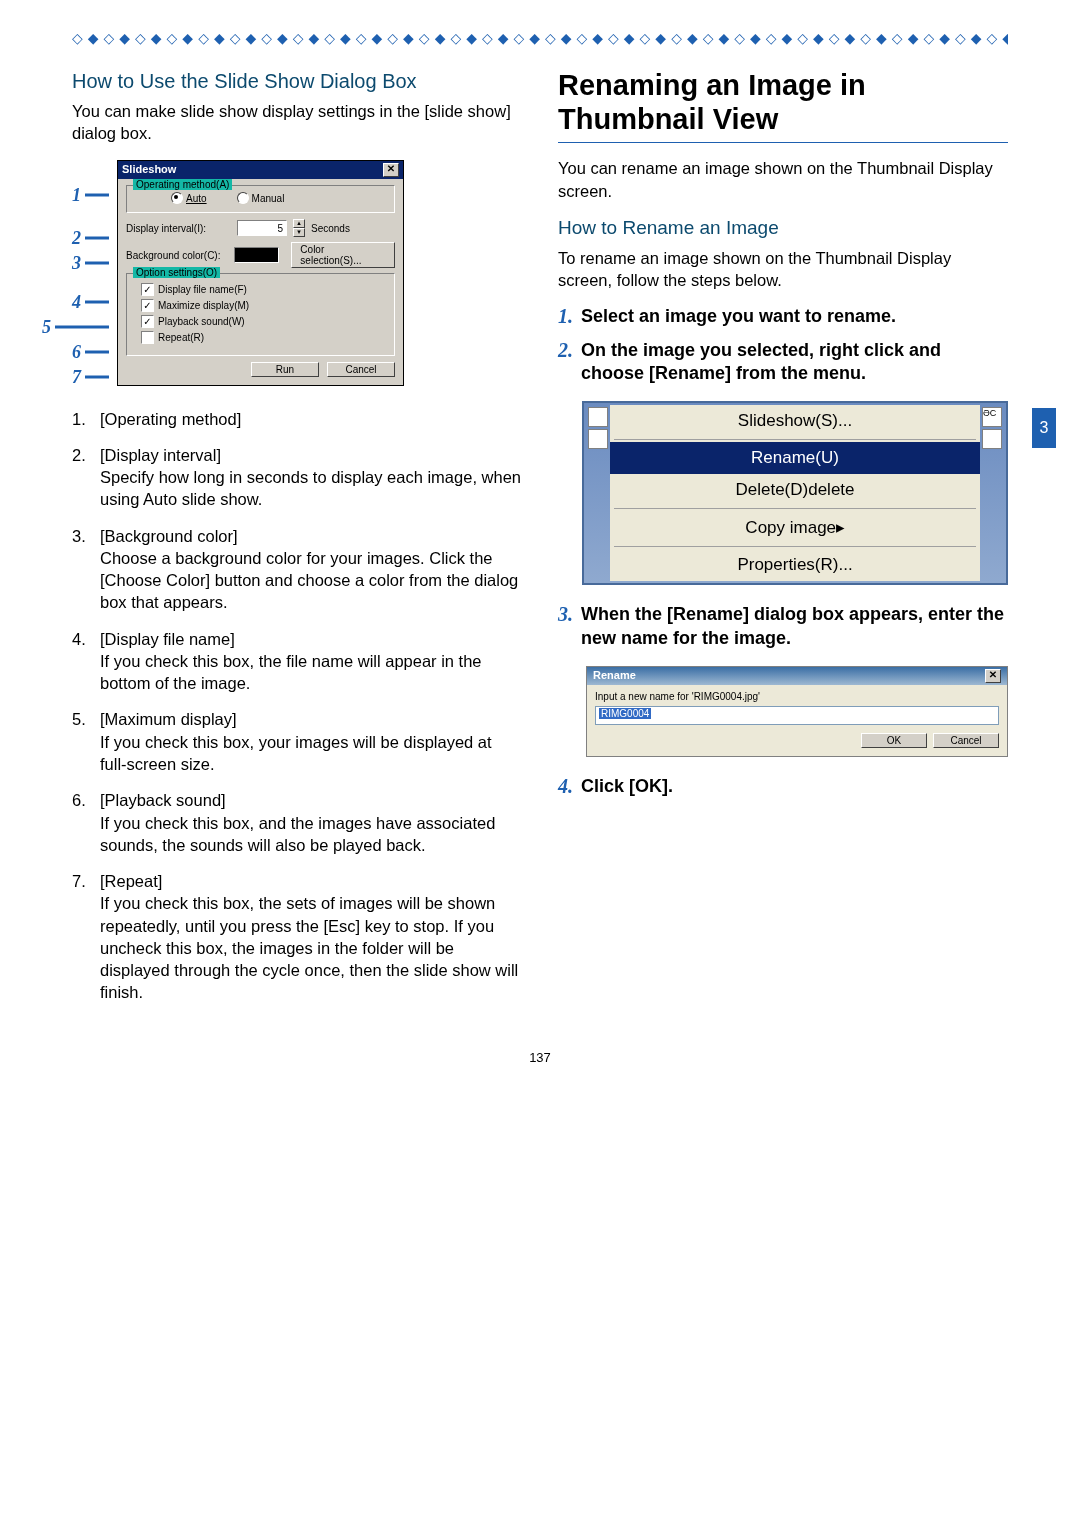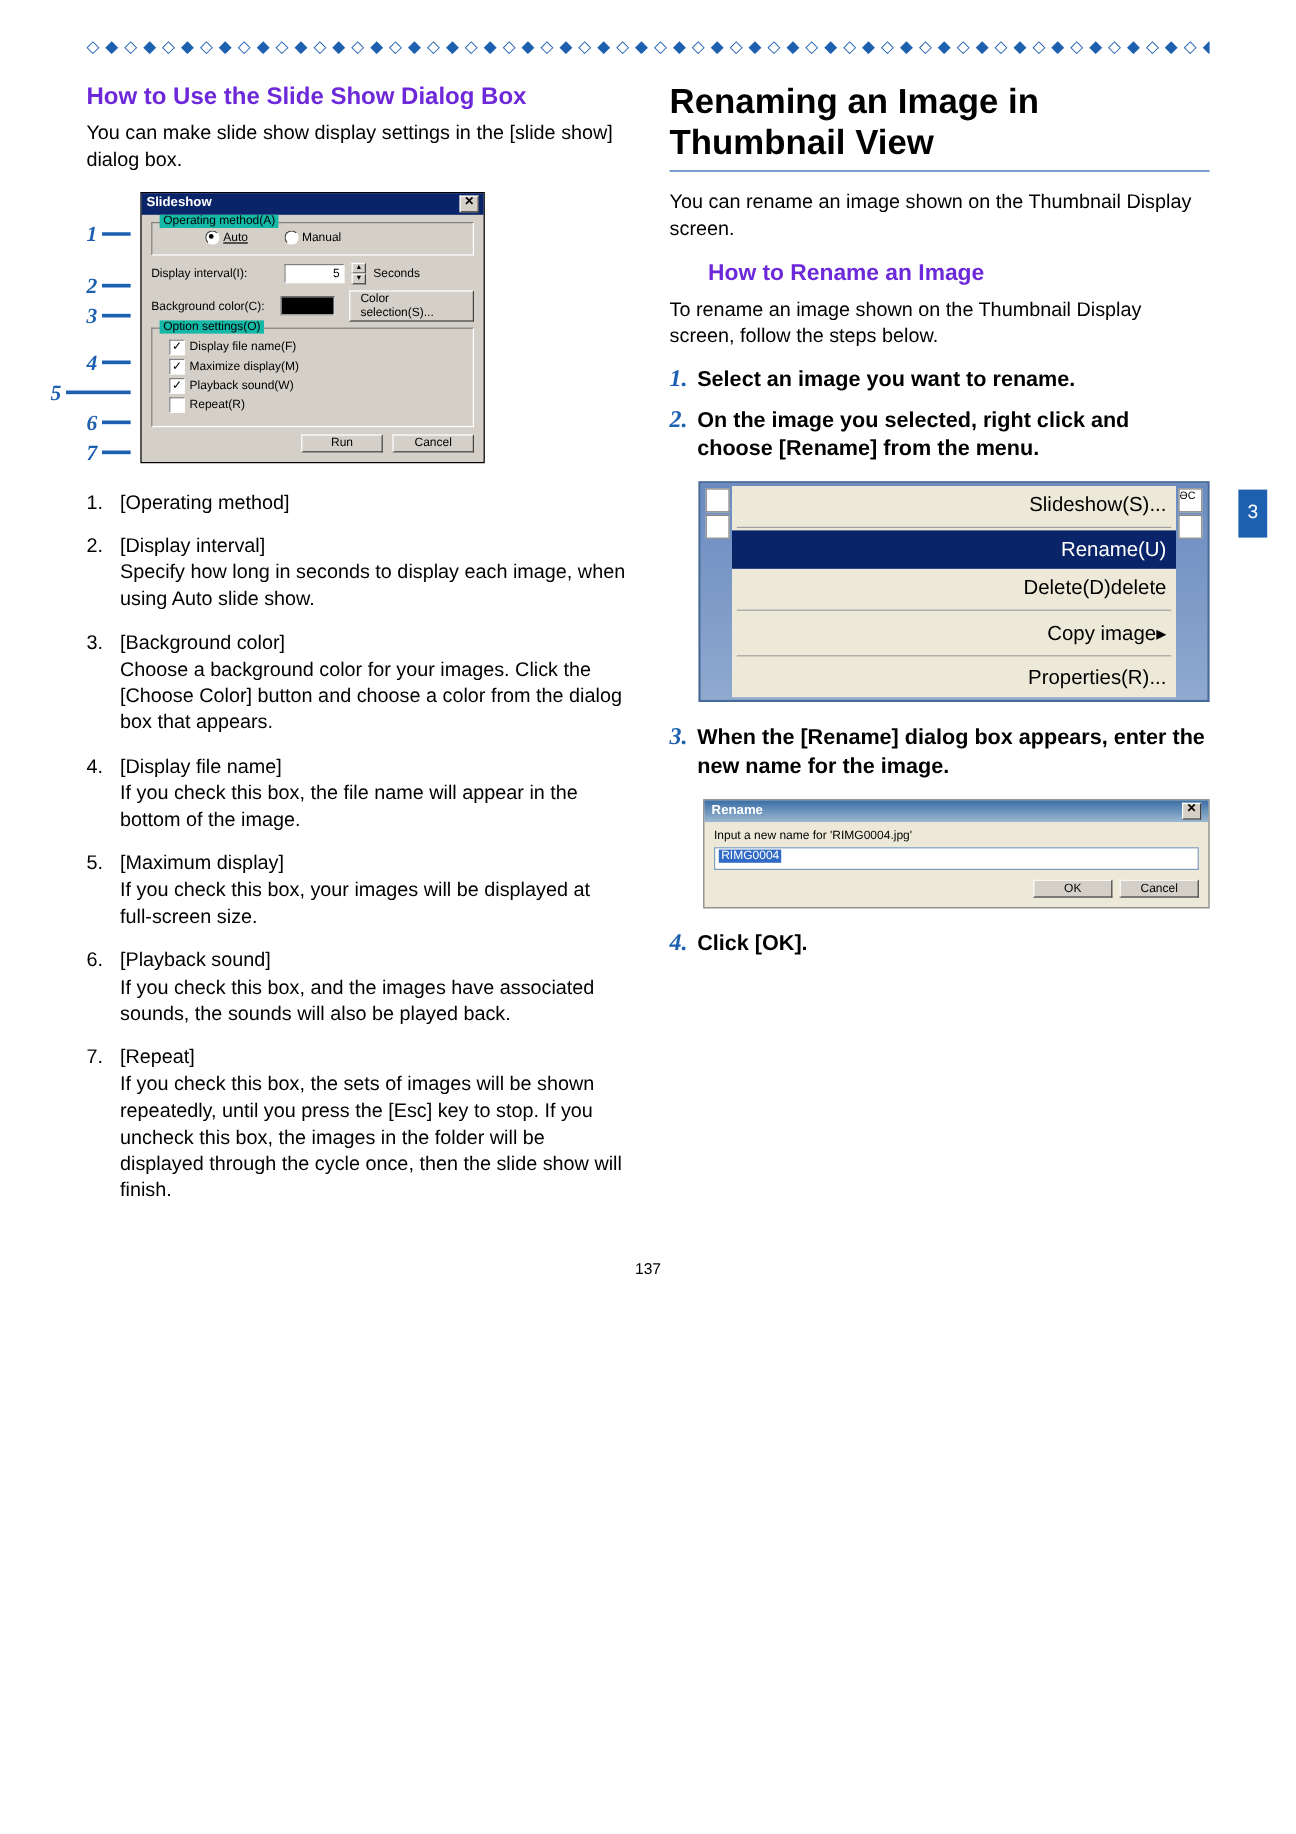--- a/index.html
+++ b/index.html
@@ -25,22 +25,22 @@
 }
 .cols {
   display: flex;
   gap: 36px;
 }
 .col {
   flex: 1 1 0;
   min-width: 0;
 }
 .blue-heading {
-  color: #6d28d9;
-  font-weight: bold;
+  color: #0c4a6e;
+  font-weight: normal;
   font-size: 20px;
   margin-bottom: 6px;
   line-height: 1.3;
 }
 .bold-heading {
   font-family: "Arial Black", Arial, sans-serif;
   font-weight: 900;
   font-size: 29px;
   line-height: 1.18;
   margin-bottom: 2px;
@@ -230,22 +230,22 @@
   background:linear-gradient(#6a8bc0,#8fa9cf);
   padding:2px;
   margin: 8px 0 18px 0;
 }
 .ctx-menu {
   background:#ECE9D8;
   font-size:17px;
   color:#000;
 }
 .ctx-item {
-  padding:6px 8px;
-  display:flex; justify-content:flex-end; align-items:center;
+  padding:6px 24px;
+  display:flex; justify-content:center; align-items:center;
 }
 .ctx-item.sel { background:#0A246A; color:#fff; }
 .ctx-sep { height:1px; background:#A0A0A0; margin:2px 4px; }
 .ctx-side {
   display:flex; gap:3px;
 }
 .ctx-side .cell {
   width:18px; height:18px; background:#fff; border:1px solid #808080;
 }
 
@@ -428,21 +428,21 @@
             <span class="num">7.</span>
             <span><span>[Repeat]</span><br><span>If you check this box, the sets of images will be shown repeatedly, until you press the [Esc] key to stop. If you uncheck this box, the images in the folder will be displayed through the cycle once, then the slide show will finish.</span></span>
           </li>
       </ul>
     </div>
 
     <div class="col">
       <div class="bold-heading">Renaming an Image in Thumbnail View</div>
       <hr class="hr">
       <div class="para">You can rename an image shown on the Thumbnail Display screen.</div>
-      <div class="blue-heading" style="font-size:19px;margin-left:32px;">How to Rename an Image</div>
+      <div class="blue-heading" style="font-size:19px;">How to Rename an Image</div>
       <div class="para">To rename an image shown on the Thumbnail Display screen, follow the steps below.</div>
 
       <ul class="steplist">
         <li>
             <span class="stepnum">1.</span>
             <span class="steptext">Select an image you want to rename.</span>
           </li>
         <li>
             <span class="stepnum">2.</span>
             <span class="steptext">On the image you selected, right click and choose [Rename] from the menu.</span>

